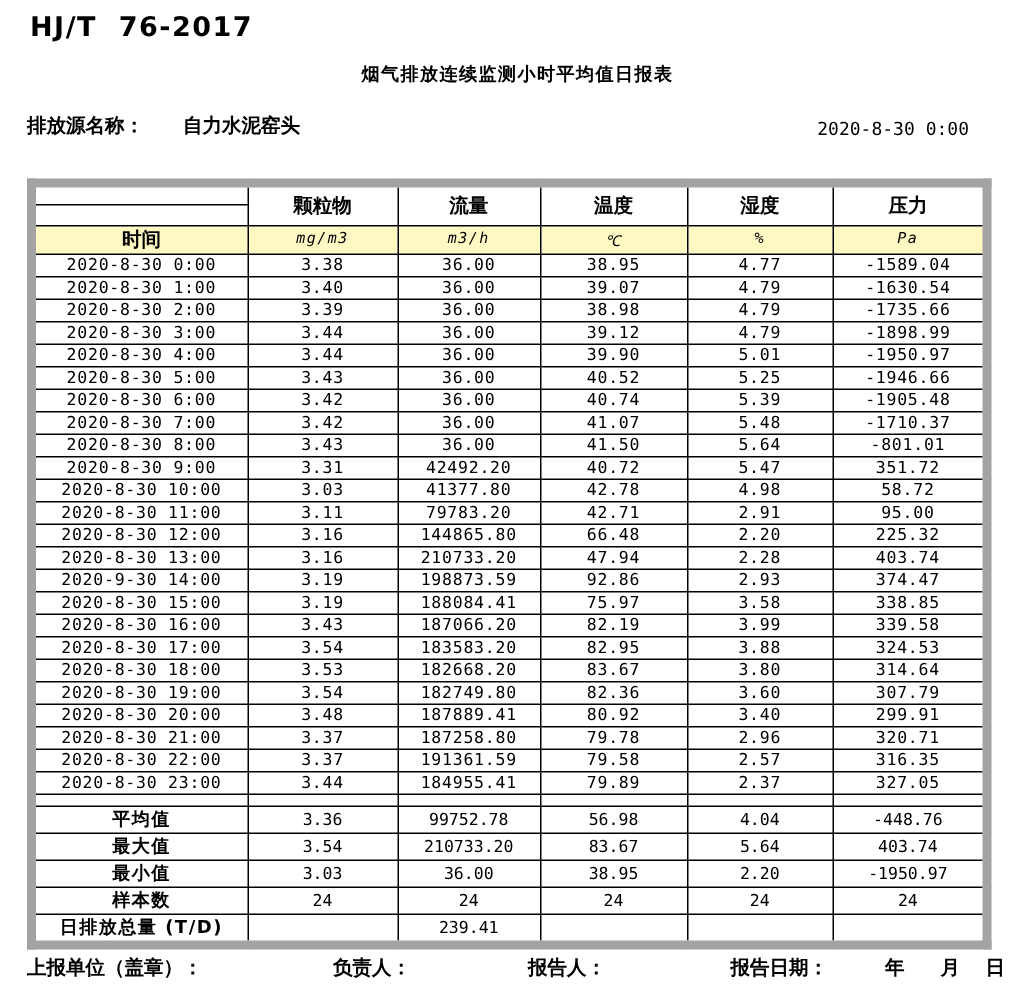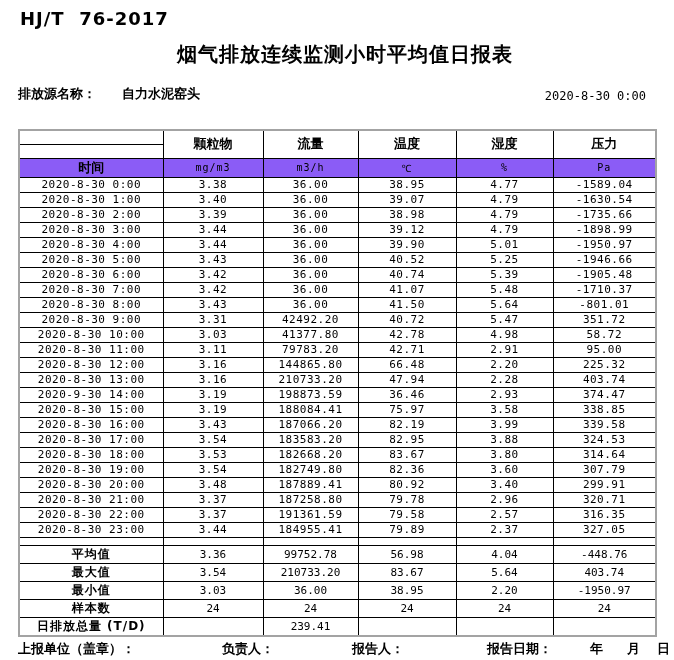--- a/index.html
+++ b/index.html
@@ -10,58 +10,58 @@
     overflow: hidden;
   }
   .std {
     padding: 8px 0 0 20px;
     font-size: 18px; font-weight: bold;
     letter-spacing: 1px; white-space: pre;
     font-family: "DejaVu Sans", sans-serif;
   }
   .title {
     margin-top: 12px; text-align: center;
-    font-size: 20px; font-weight: bold; letter-spacing: 1px; margin-left: 16px;
+    font-size: 12px; font-weight: bold; letter-spacing: 1px; margin-left: 16px;
   }
   .source-row {
     display: flex; justify-content: space-between; align-items: flex-end;
     margin: 17px 28px 0 18px;
     font-size: 13px;
   }
   .b { font-weight: bold; margin-top: 44px; }
   .src { margin-left: 26px; }
   .date {
     font-family: "DejaVu Sans Mono", monospace;
     font-size: 12px; font-weight: normal;
   }
   table.report {
     margin: 26px 0 0 18px;
     border-collapse: collapse; table-layout: fixed;
     width: 637px;
-    border: 2px solid #a3a3a3;
+    border: 6px solid #a3a3a3;
     font-family: "DejaVu Sans Mono", monospace;
     padding-left: 12px;
   }
   table.report td, table.report th {
     border: 1px solid #000;
     text-align: center; vertical-align: middle;
     padding: 0; overflow: hidden; white-space: nowrap;
     font-weight: normal;
   }
   tr.h1 { height: 14px; }
   tr.h1 th.pname {
     font-family: "DejaVu Sans", sans-serif;
     font-size: 13px; font-weight: bold;
   }
   tr.unit-row { height: 16px; }
   tr.unit-row th.time-h {
     font-family: "DejaVu Sans", sans-serif;
     font-size: 13px; font-weight: bold;
   }
-  tr.unit-row td { font-size: 10px; letter-spacing: 1px; }
+  tr.unit-row td { font-size: 10px; letter-spacing: 1px; font-style: italic; }
   tbody#data-rows tr { height: 15px; font-size: 11px; }
   tbody#data-rows td { letter-spacing: 0.5px; }
   tr.gap-row { height: 8px; }
   tbody#summary-rows tr { height: 13px; font-size: 11px; }
   tbody#summary-rows td.slabel {
     font-family: "DejaVu Sans", sans-serif;
     font-size: 12px; font-weight: bold; letter-spacing: 1px;
   }
   .note {
     margin: 8px 0 0 18px;
@@ -110,21 +110,21 @@
         <td></td>
         <th class="pname" rowspan="2">颗粒物</th>
         <th class="pname" rowspan="2">流量</th>
         <th class="pname" rowspan="2">温度</th>
         <th class="pname" rowspan="2">湿度</th>
         <th class="pname" rowspan="2">压力</th>
       </tr>
       <tr class="h1">
         <td></td>
       </tr>
-      <tr class="unit-row" style="background: #8b5cf6;">
+      <tr class="unit-row" style="background: #fef9c3;">
         <th class="time-h">时间</th>
         <td>mg/m3</td>
         <td>m3/h</td>
         <td>℃</td>
         <td>%</td>
         <td>Pa</td>
       </tr>
     </thead>
     <tbody id="data-rows">
         <tr>
@@ -236,21 +236,21 @@
           <td>3.16</td>
           <td>210733.20</td>
           <td>47.94</td>
           <td>2.28</td>
           <td>403.74</td>
         </tr>
         <tr>
           <td class="time">2020-9-30 14:00</td>
           <td>3.19</td>
           <td>198873.59</td>
-          <td>36.46</td>
+          <td>92.86</td>
           <td>2.93</td>
           <td>374.47</td>
         </tr>
         <tr>
           <td class="time">2020-8-30 15:00</td>
           <td>3.19</td>
           <td>188084.41</td>
           <td>75.97</td>
           <td>3.58</td>
           <td>338.85</td>

